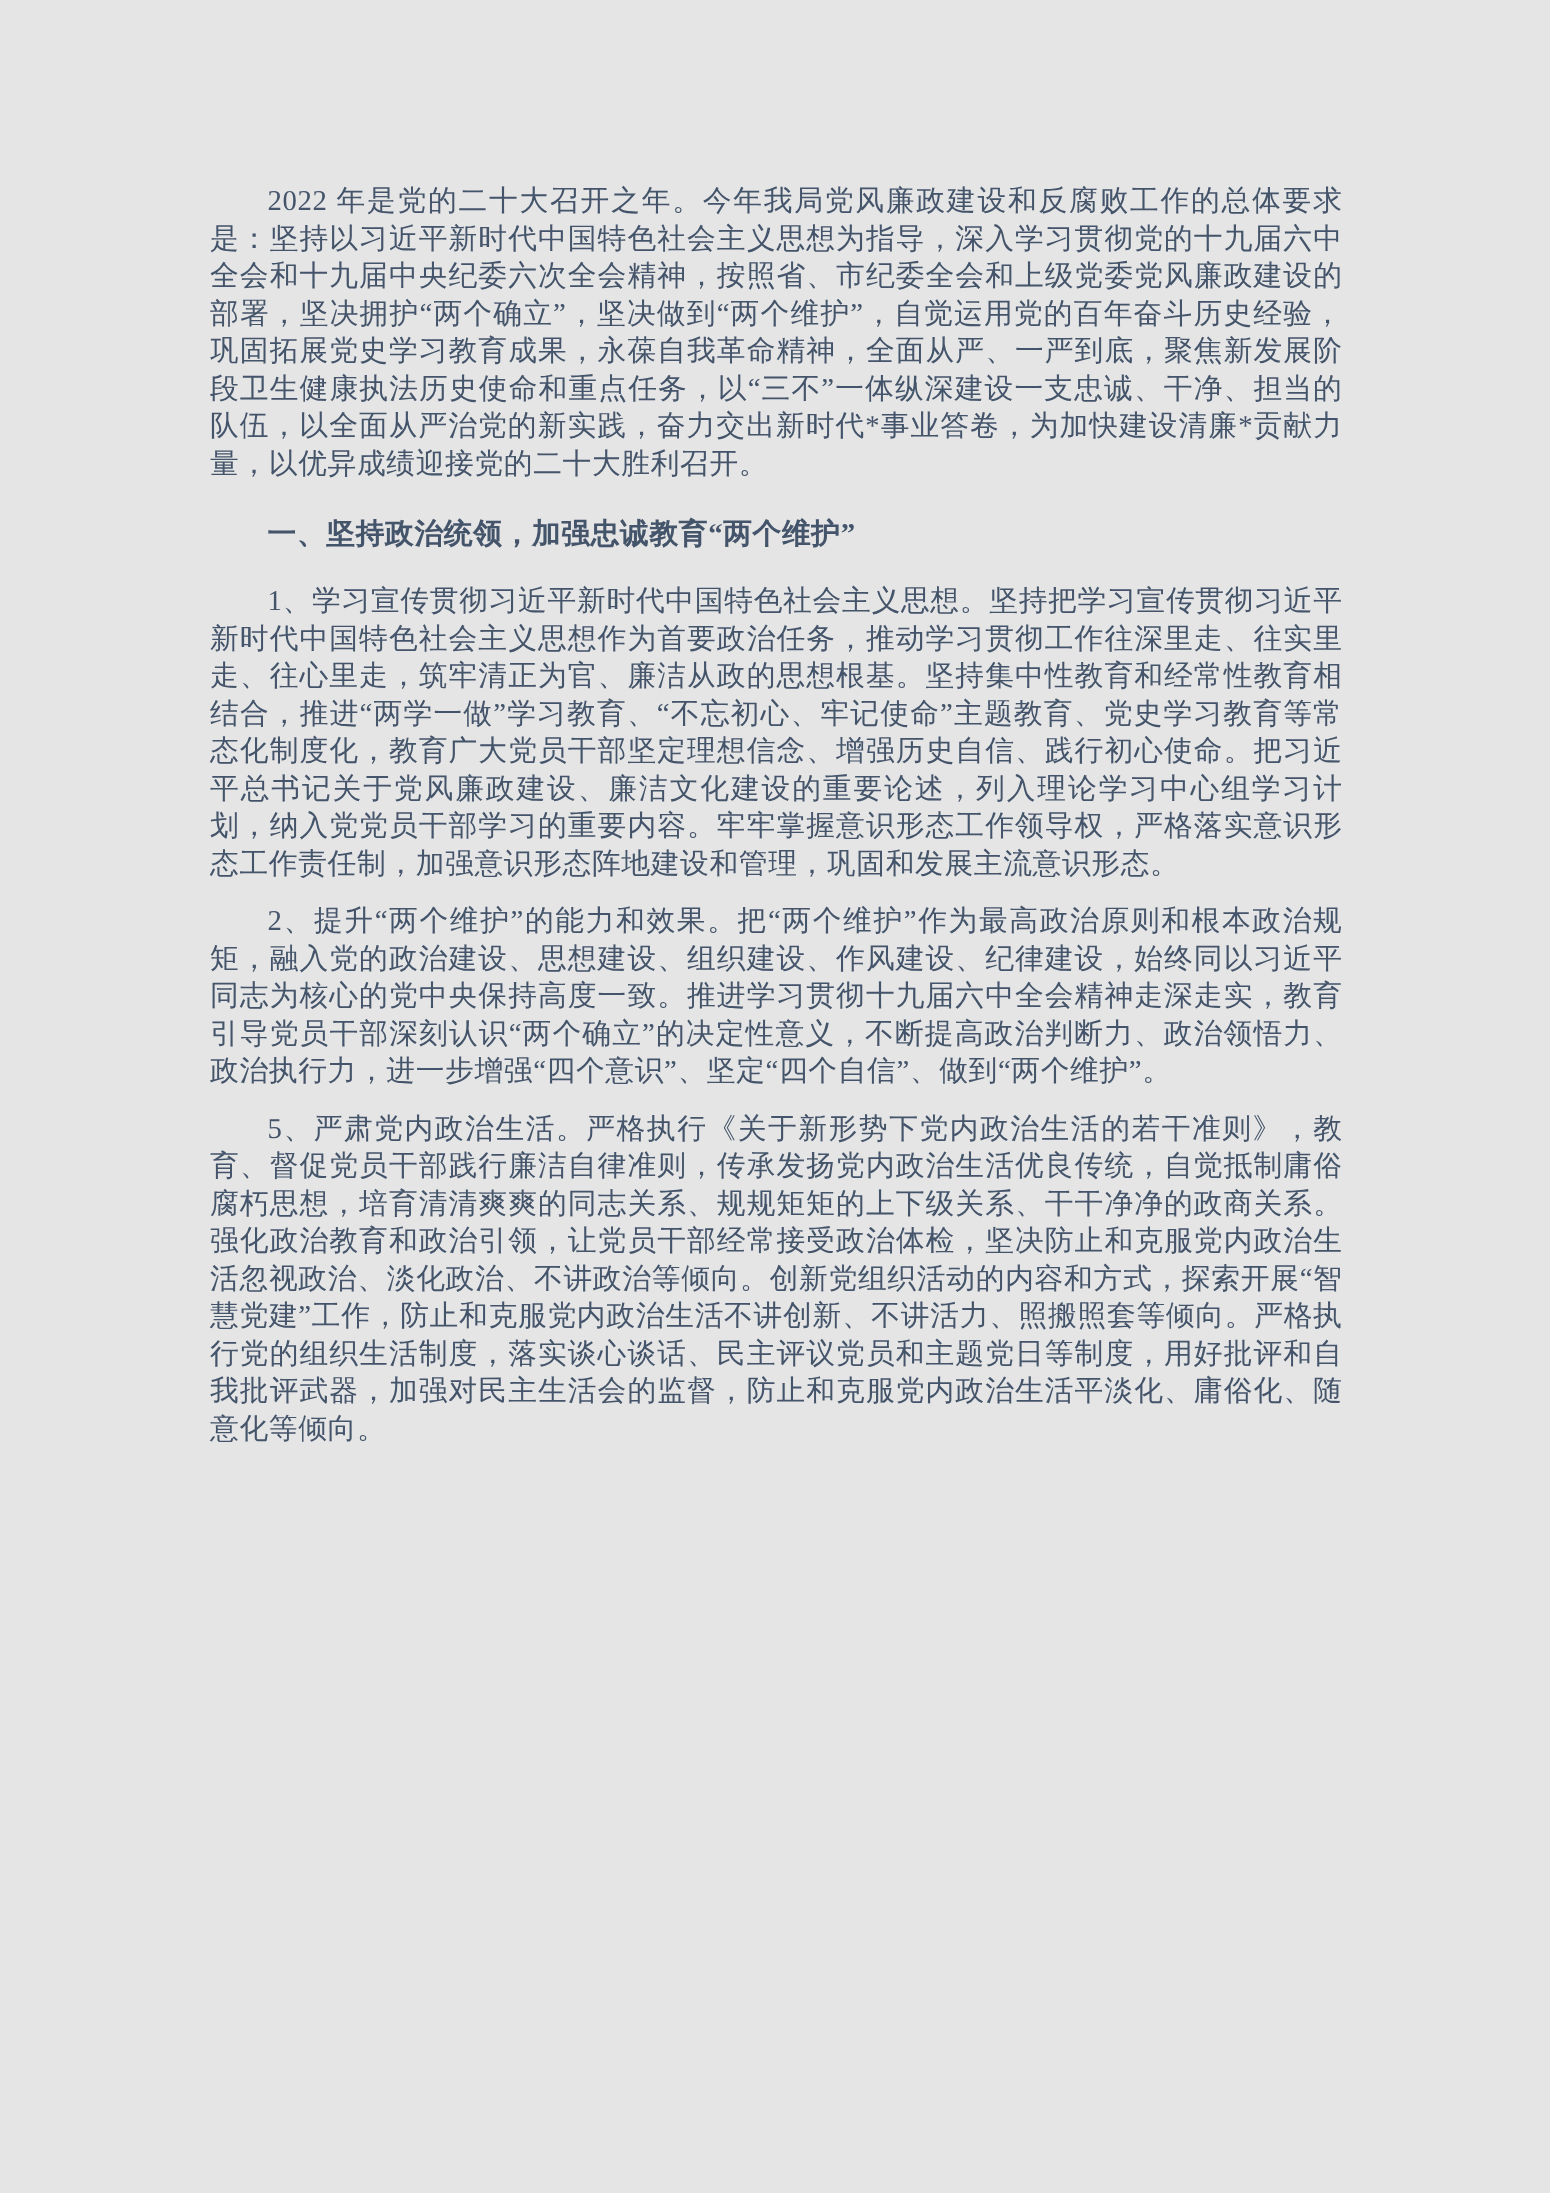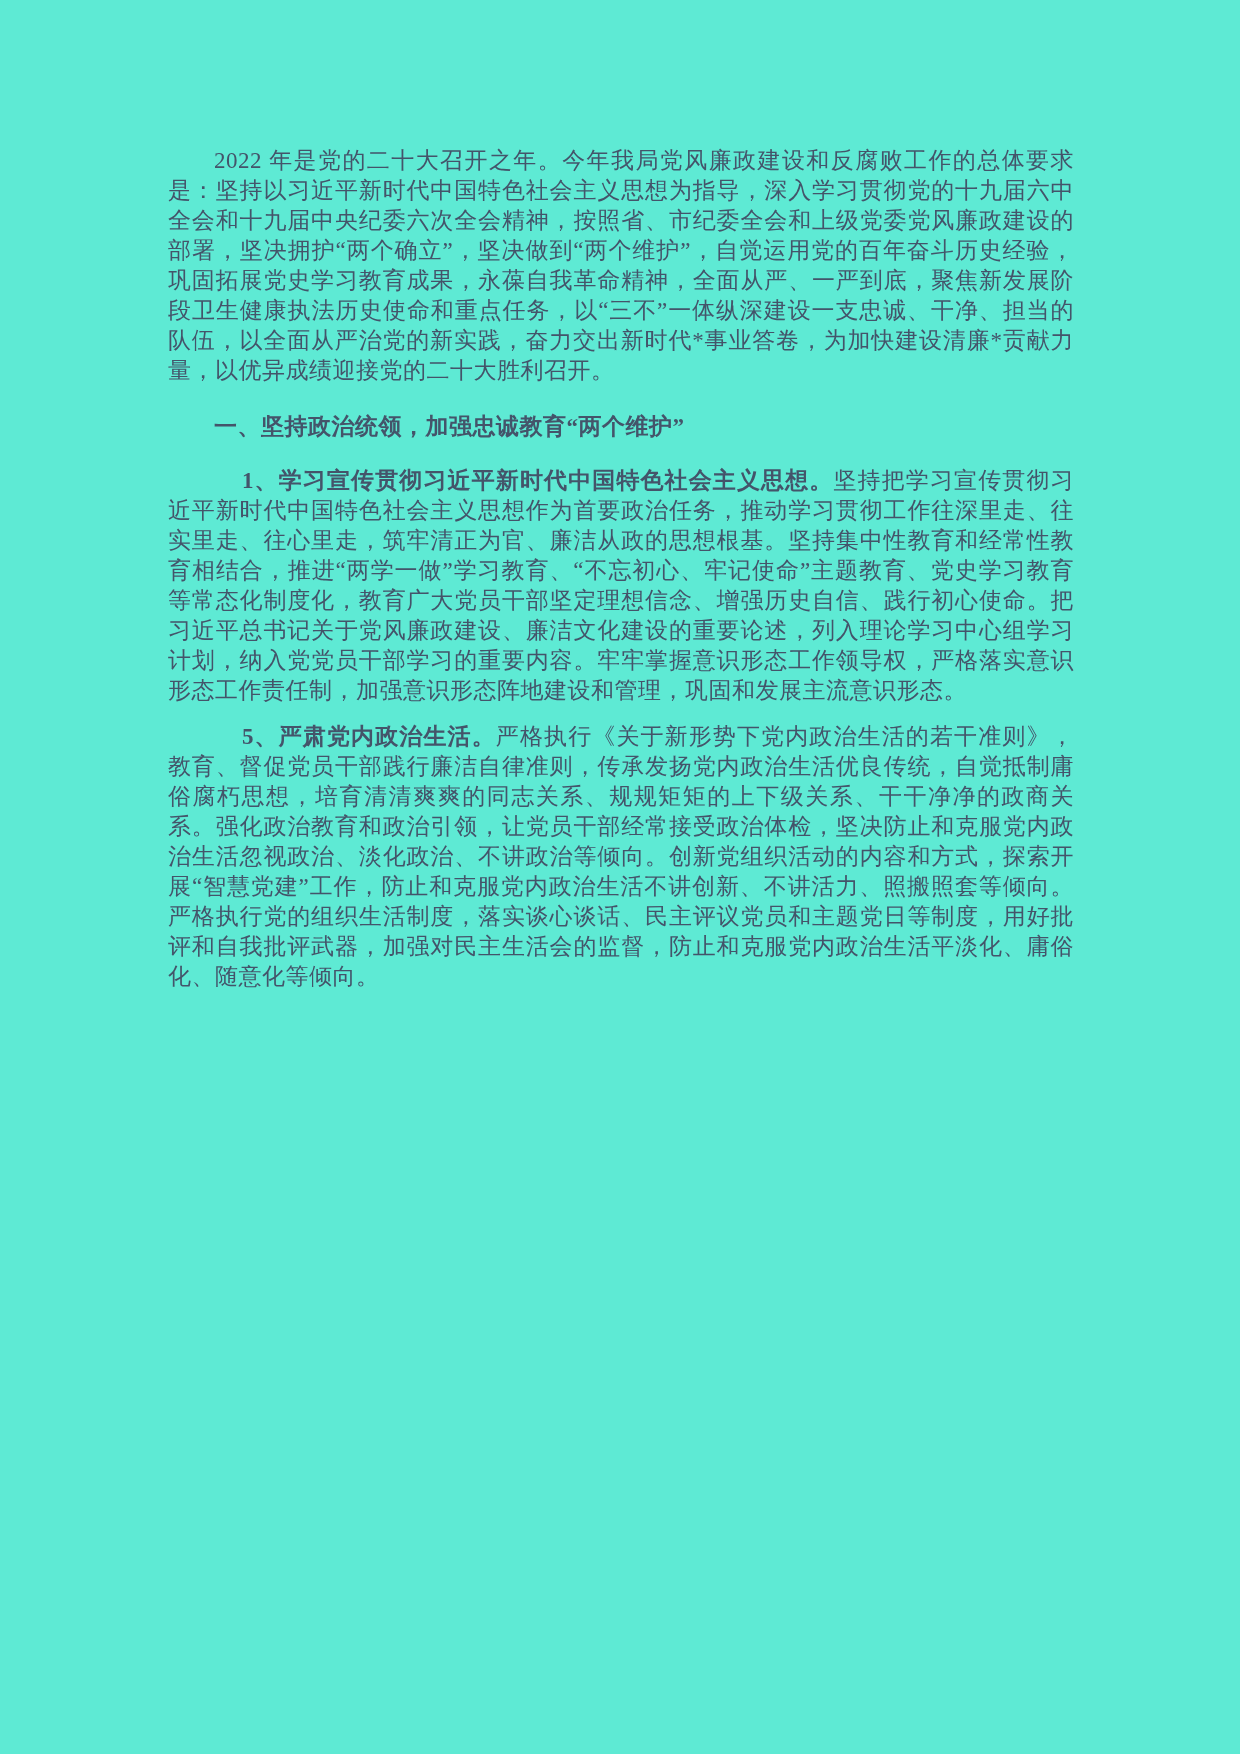--- a/index.html
+++ b/index.html
@@ -10,43 +10,43 @@
   body {
     width: 1240px;
     min-height: 1754px;
     font-family: "Liberation Serif", "DejaVu Serif", serif;
   }
   .page {
     box-sizing: border-box;
     width: 1240px;
     min-height: 1754px;
     padding: 146px 166px 108px 168px;
-    background: #5eead4;
+    background: #e5e5e5;
   }
   .content p {
     margin: 0 0 16px 0;
     font-size: 23px;
     line-height: 30px;
     text-align: justify;
     text-indent: 2em;
     letter-spacing: 0.5px;
     word-break: break-all;
   }
   .content p.heading {
     font-weight: bold;
     margin: 26px 0 24px 0;
   }
   .content p strong {
-    font-weight: bold;
-    margin-left: 28px;
+    font-weight: normal;
   }
 </style>
 </head>
 <body>
 
 <main class="page">
   <div class="content" id="doc-content" style="color: rgb(68, 84, 106);">
       <p class="body">2022 年是党的二十大召开之年。今年我局党风廉政建设和反腐败工作的总体要求是：坚持以习近平新时代中国特色社会主义思想为指导，深入学习贯彻党的十九届六中全会和十九届中央纪委六次全会精神，按照省、市纪委全会和上级党委党风廉政建设的部署，坚决拥护“两个确立”，坚决做到“两个维护”，自觉运用党的百年奋斗历史经验，巩固拓展党史学习教育成果，永葆自我革命精神，全面从严、一严到底，聚焦新发展阶段卫生健康执法历史使命和重点任务，以“三不”一体纵深建设一支忠诚、干净、担当的队伍，以全面从严治党的新实践，奋力交出新时代*事业答卷，为加快建设清廉*贡献力量，以优异成绩迎接党的二十大胜利召开。</p>
       <p class="heading">一、坚持政治统领，加强忠诚教育“两个维护”</p>
       <p class="body"><strong>1、学习宣传贯彻习近平新时代中国特色社会主义思想。</strong>坚持把学习宣传贯彻习近平新时代中国特色社会主义思想作为首要政治任务，推动学习贯彻工作往深里走、往实里走、往心里走，筑牢清正为官、廉洁从政的思想根基。坚持集中性教育和经常性教育相结合，推进“两学一做”学习教育、“不忘初心、牢记使命”主题教育、党史学习教育等常态化制度化，教育广大党员干部坚定理想信念、增强历史自信、践行初心使命。把习近平总书记关于党风廉政建设、廉洁文化建设的重要论述，列入理论学习中心组学习计划，纳入党党员干部学习的重要内容。牢牢掌握意识形态工作领导权，严格落实意识形态工作责任制，加强意识形态阵地建设和管理，巩固和发展主流意识形态。</p>
+      <p class="body"><strong>2、提升“两个维护”的能力和效果。</strong>把“两个维护”作为最高政治原则和根本政治规矩，融入党的政治建设、思想建设、组织建设、作风建设、纪律建设，始终同以习近平同志为核心的党中央保持高度一致。推进学习贯彻十九届六中全会精神走深走实，教育引导党员干部深刻认识“两个确立”的决定性意义，不断提高政治判断力、政治领悟力、政治执行力，进一步增强“四个意识”、坚定“四个自信”、做到“两个维护”。</p>
       <p class="body"><strong>5、严肃党内政治生活。</strong>严格执行《关于新形势下党内政治生活的若干准则》，教育、督促党员干部践行廉洁自律准则，传承发扬党内政治生活优良传统，自觉抵制庸俗腐朽思想，培育清清爽爽的同志关系、规规矩矩的上下级关系、干干净净的政商关系。强化政治教育和政治引领，让党员干部经常接受政治体检，坚决防止和克服党内政治生活忽视政治、淡化政治、不讲政治等倾向。创新党组织活动的内容和方式，探索开展“智慧党建”工作，防止和克服党内政治生活不讲创新、不讲活力、照搬照套等倾向。严格执行党的组织生活制度，落实谈心谈话、民主评议党员和主题党日等制度，用好批评和自我批评武器，加强对民主生活会的监督，防止和克服党内政治生活平淡化、庸俗化、随意化等倾向。</p>
     </div>
 </main>
 
 </body></html>

